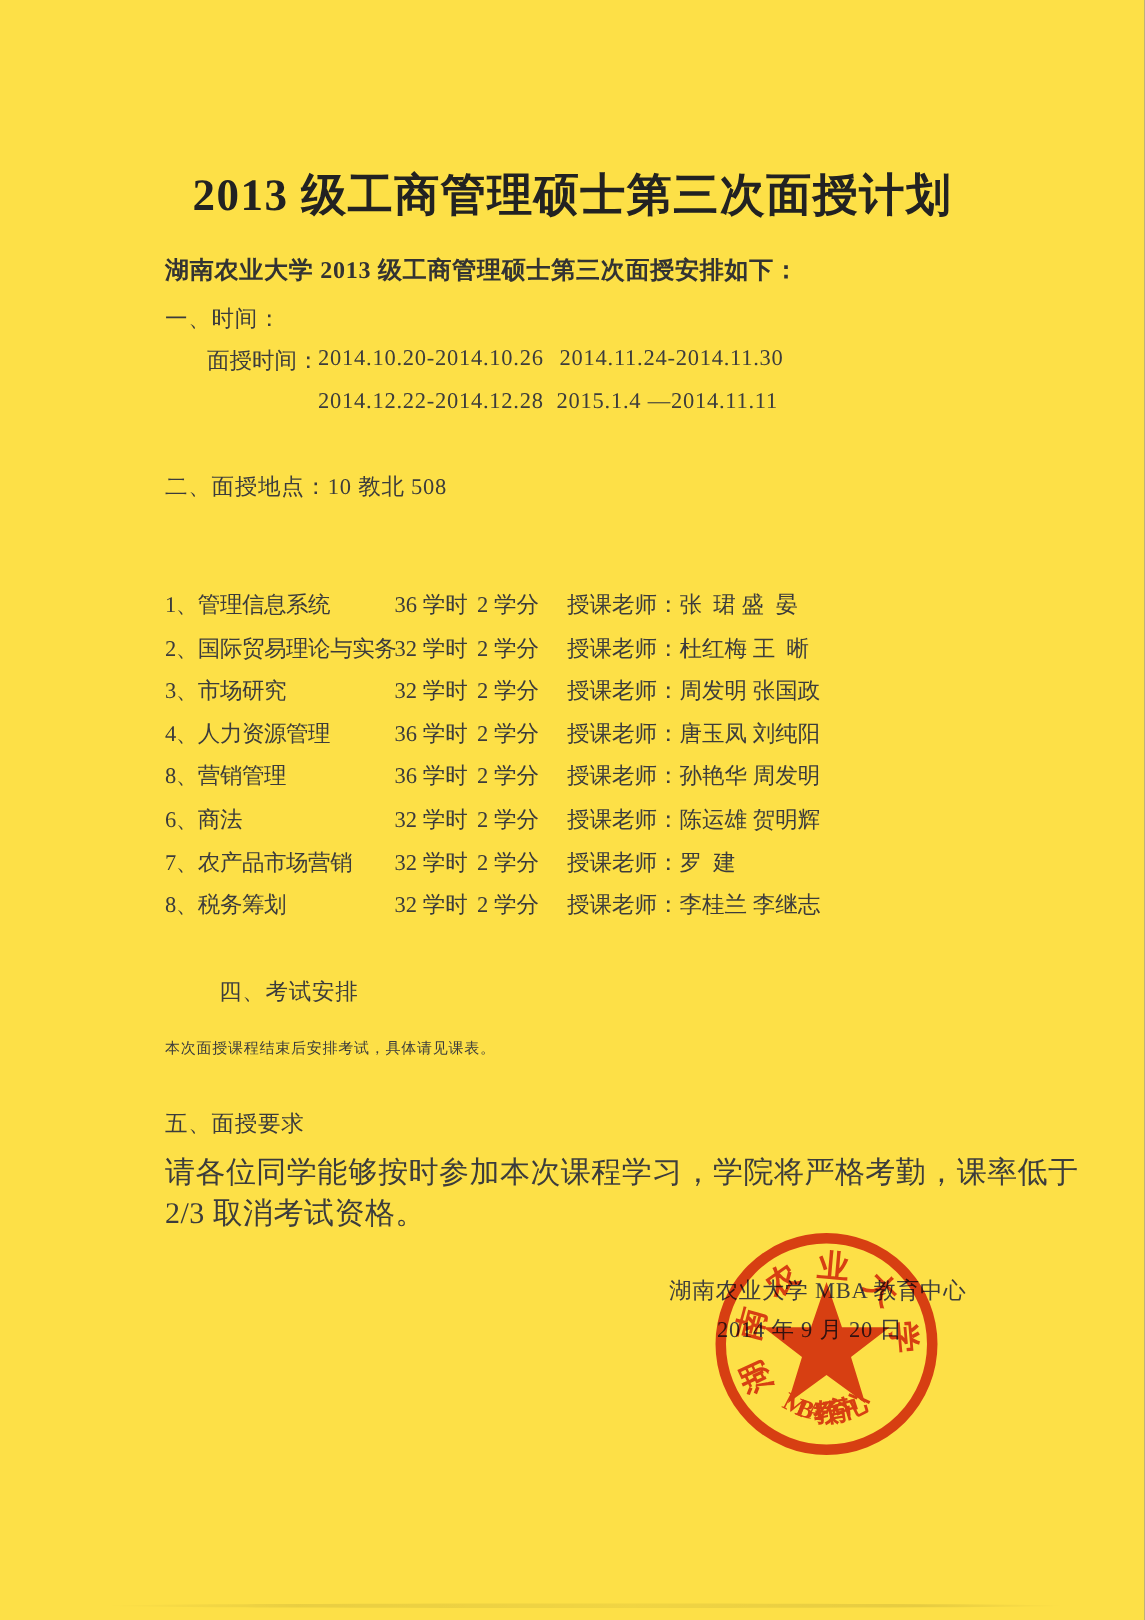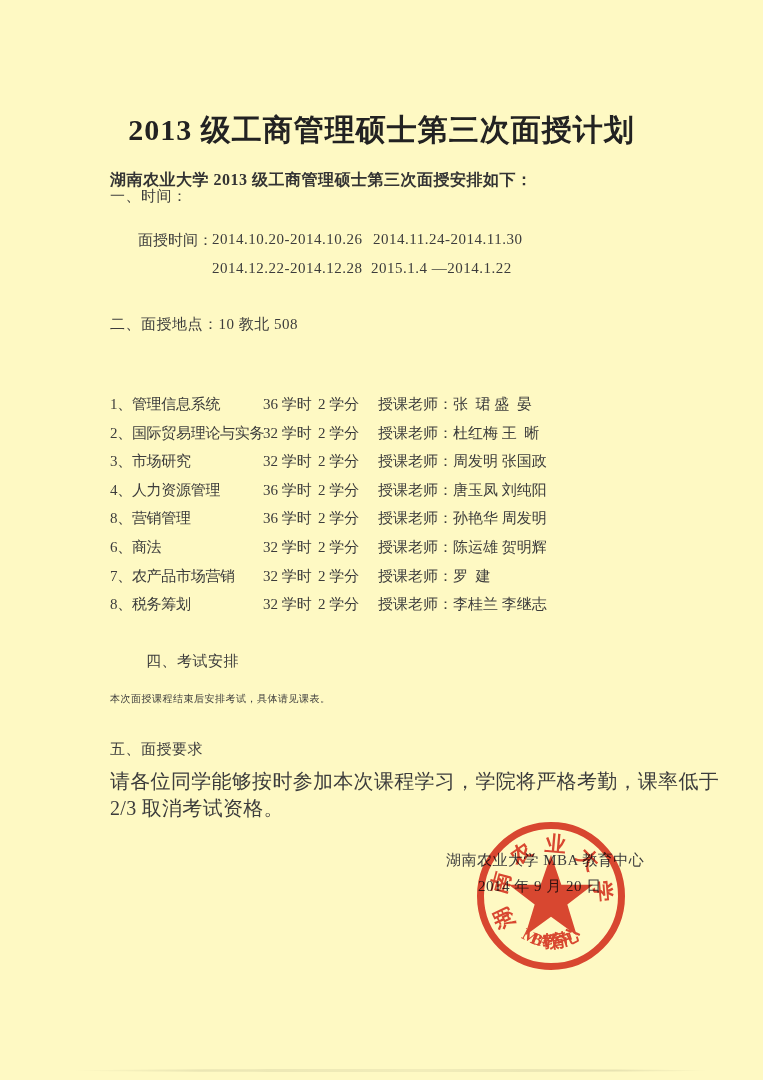--- a/index.html
+++ b/index.html
@@ -1,34 +1,34 @@
 <!DOCTYPE html>
 <html><head>
 <meta charset="utf-8">
 <style>
   html,body{margin:0;padding:0;background:#888;}
   .page{
     position:relative;
     width:763px;height:1080px;
     margin:0 auto;
-    background:#fef9c3;
+    background:#fde047;
     font-family:"Liberation Serif","DejaVu Serif",serif;
     color:#3c3c3c;
     overflow:hidden;
   }
   .abs{position:absolute;}
   .title{
     top:110px;left:0;width:763px;
     text-align:center;
     font-size:30px;font-weight:bold;color:#222;
     letter-spacing:1px;
   }
   .intro{top:170px;left:110px;font-size:16px;font-weight:bold;color:#333;letter-spacing:.5px;}
   .sec-heading{font-size:15px;color:#3c3c3c;letter-spacing:.5px;}
-  .h-time{top:187px;left:110px;}
+  .h-time{top:203px;left:110px;}
   .time-label{top:231px;left:138px;font-size:15px;}
   .d1{top:231px;left:212px;font-size:15px;letter-spacing:.5px;}
   .d2{top:231px;left:373px;font-size:15px;letter-spacing:.5px;}
   .d3{top:260px;left:212px;font-size:15px;letter-spacing:.5px;}
   .d4{top:260px;left:371px;font-size:15px;letter-spacing:.5px;}
   .h-loc{top:315px;left:110px;}
   .h-courses{top:368px;left:110px;}
   .course-table{top:390px;left:110px;width:580px;}
   .course-row{
     display:grid;
@@ -86,21 +86,21 @@
 
   <div class="abs title">2013 级工商管理硕士第三次面授计划</div>
 
   <div class="abs intro">湖南农业大学 2013 级工商管理硕士第三次面授安排如下：</div>
 
   <div class="abs sec-heading h-time">一、时间：</div>
   <div class="abs time-label">面授时间：</div>
   <div class="abs d1">2014.10.20-2014.10.26</div>
   <div class="abs d2">2014.11.24-2014.11.30</div>
   <div class="abs d3">2014.12.22-2014.12.28</div>
-  <div class="abs d4">2015.1.4 —2014.1.22</div>
+  <div class="abs d4">2015.1.4 —2014.11.11</div>
 
   <div class="abs sec-heading h-loc">二、面授地点：10 教北 508</div>
 
 
   <div class="abs course-table">
     <div class="course-row">
       <span class="course-name">1、管理信息系统</span>
       <span>36 学时</span>
       <span>2 学分</span>
       <span>授课老师：张  珺 盛  晏</span>

